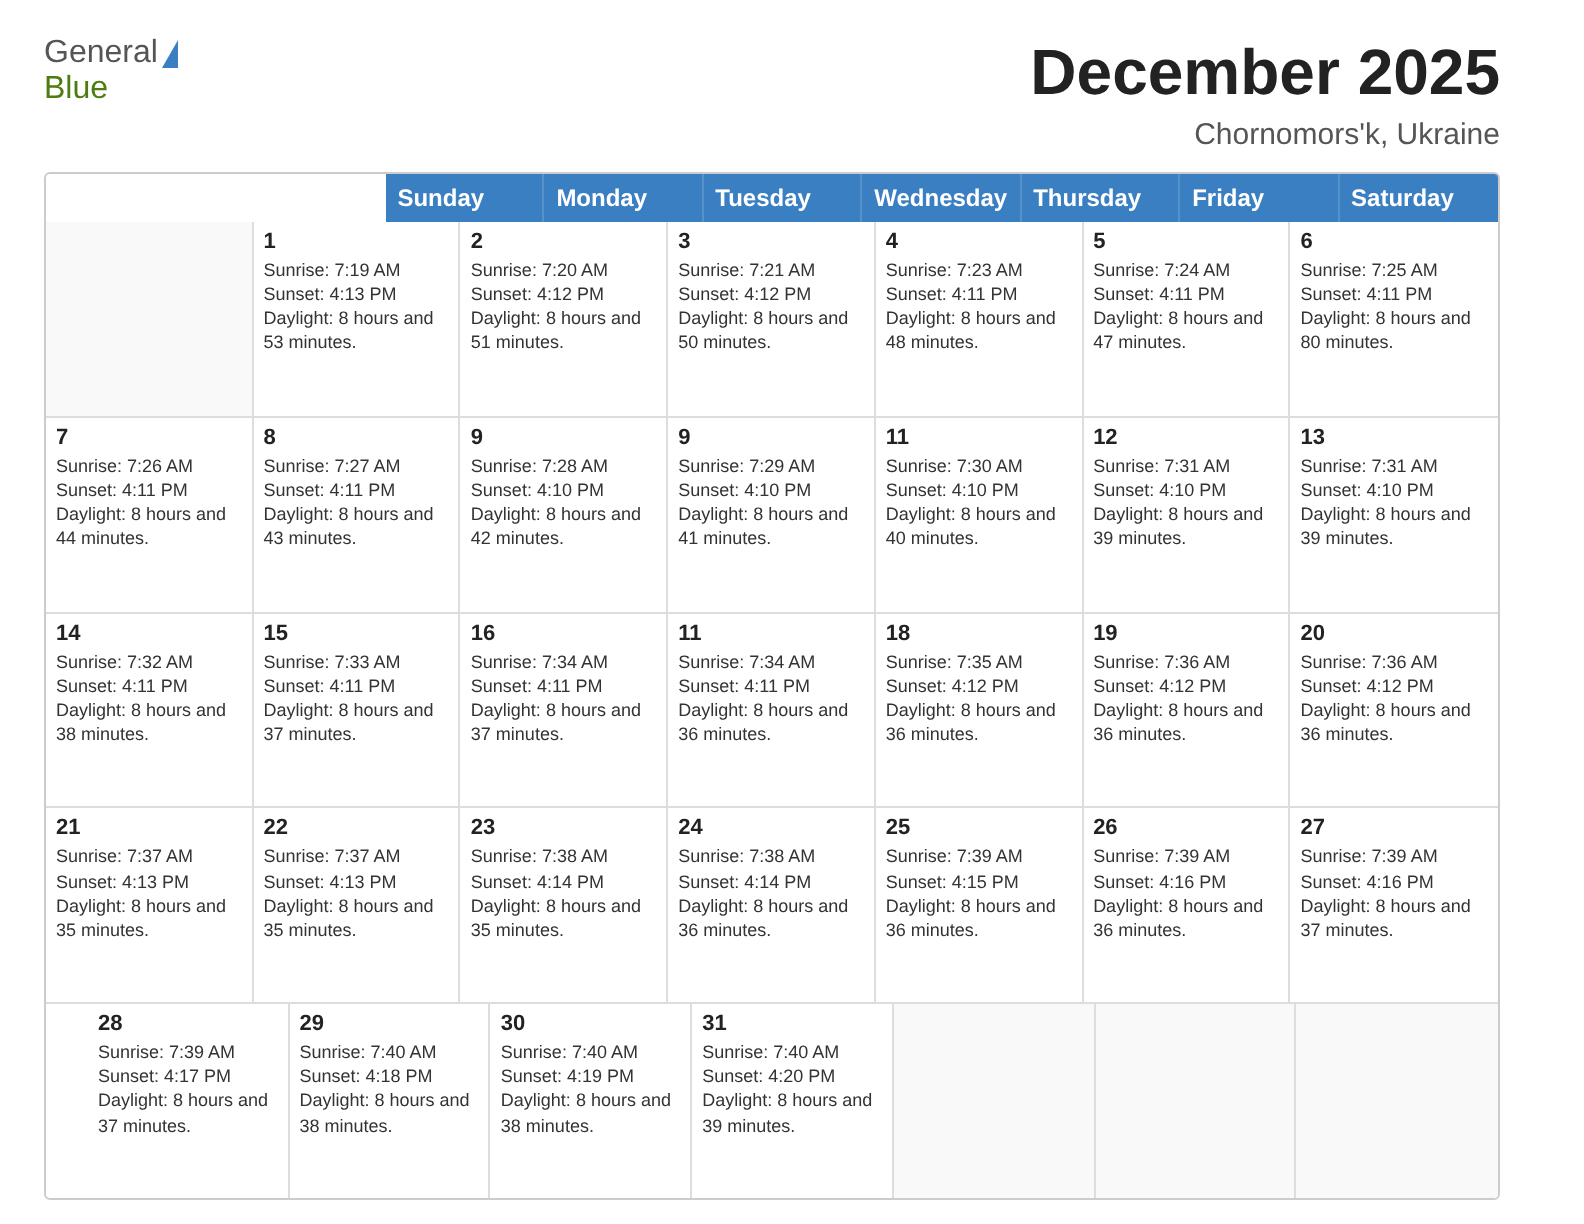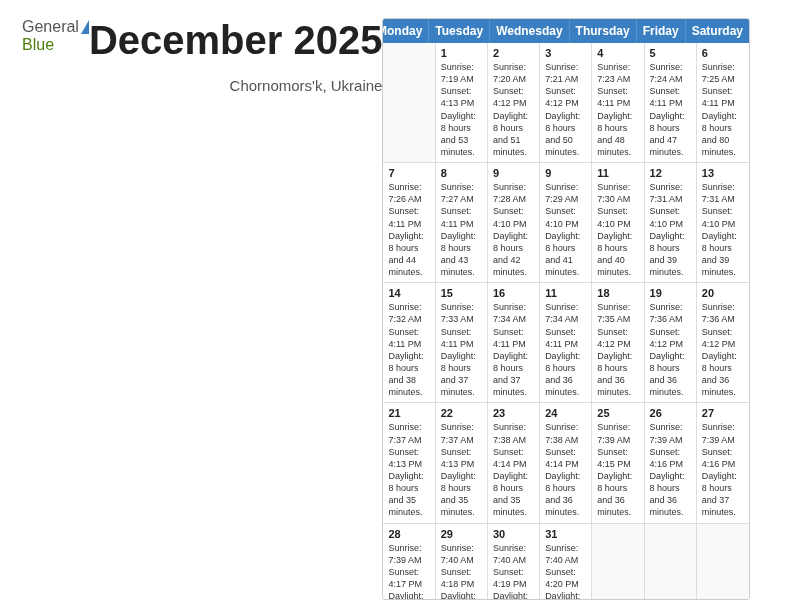--- a/index.html
+++ b/index.html
@@ -8,21 +8,21 @@
       background: #fff;
       width: 792px;
       height: 612px;
       overflow: hidden;
     }
     .page {
       width: 772px;
       height: 612px;
       padding: 18px 22px 12px 22px;
       display: flex;
-      flex-direction: row;
+      flex-direction: column;
     }
     .header {
       display: flex;
       justify-content: space-between;
       align-items: flex-start;
       margin-bottom: 10px;
     }
     .logo {
       display: flex;
       flex-direction: column;
@@ -40,28 +40,28 @@
       vertical-align: middle;
     }
     .logo-row {
       display: flex;
       align-items: center;
     }
     .title-block {
       text-align: right;
     }
     .month-title {
-      font-size: 40px;
+      font-size: 32px;
       font-weight: bold;
       color: #222;
     }
     .location {
       font-size: 15px;
       color: #555;
-      margin-top: 14px;
+      margin-top: 4px;
     }
     .calendar {
       flex: 1;
       border: 1px solid #ccc;
       border-radius: 3px;
       overflow: hidden;
       display: flex;
       flex-direction: column;
       align-items: flex-end;
     }
@@ -83,21 +83,21 @@
       flex: 1;
       display: flex;
       flex-direction: column;
     }
     .cal-row {
       display: grid;
       grid-template-columns: repeat(7, 1fr);
       flex: 1;
       border-bottom: 1px solid #ddd;
     }
-    .cal-row:last-child { border-bottom: none; }
+    .cal-row:last-child { border-bottom: none; margin-left: 21px; }
     .cal-cell {
       border-right: 1px solid #ddd;
       padding: 4px 5px;
       font-size: 9.5px;
       color: #333;
       vertical-align: top;
       min-height: 0;
       overflow: hidden;
     }
     .cal-cell:last-child { border-right: none; }

